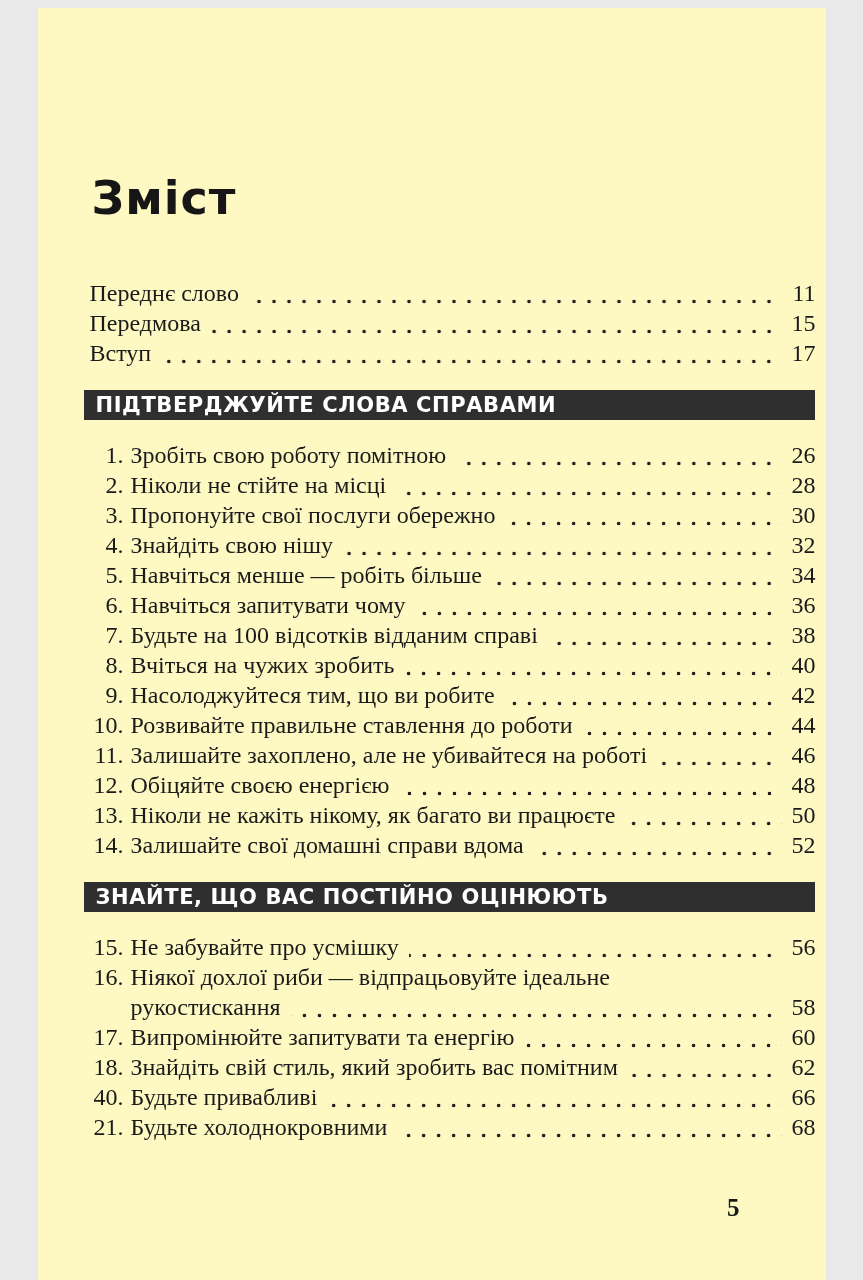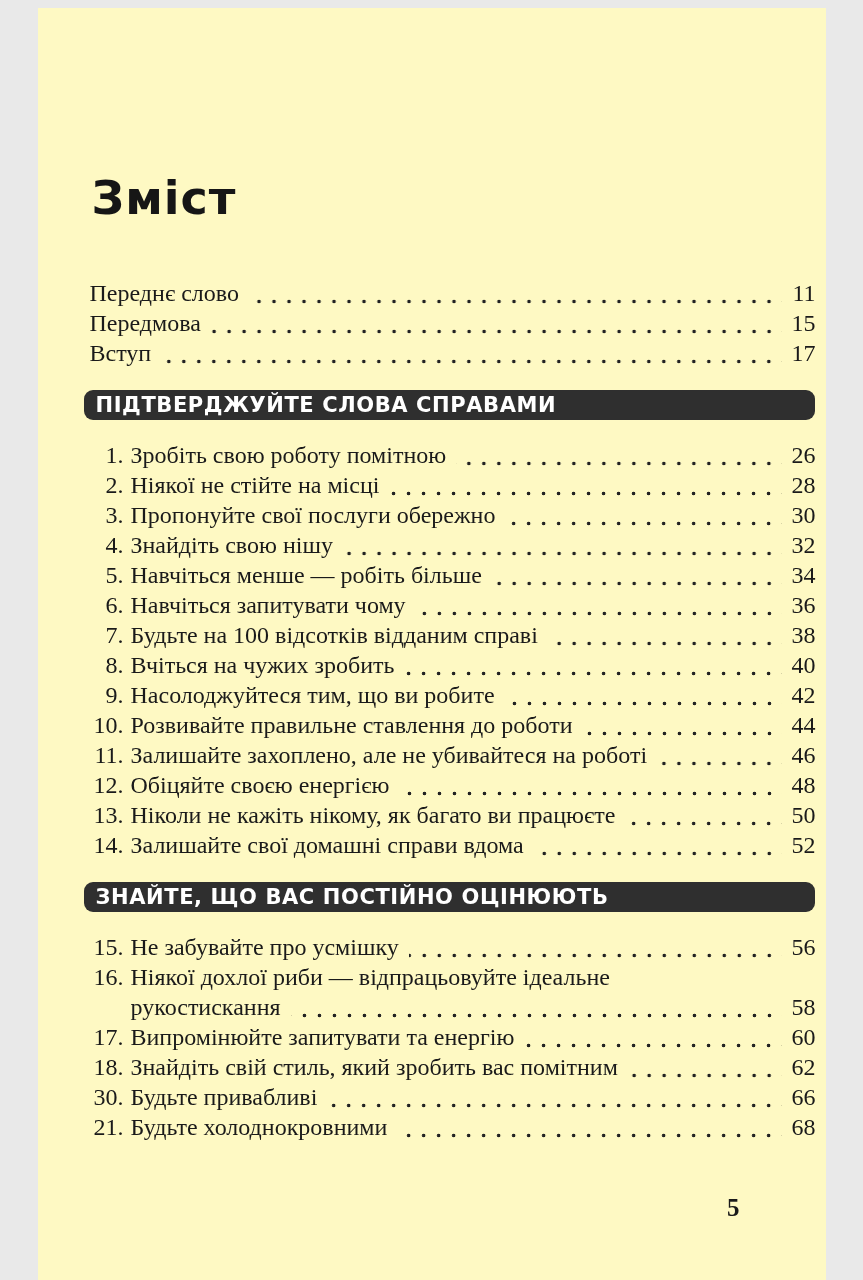--- a/index.html
+++ b/index.html
@@ -38,21 +38,20 @@
   .bar {
     box-sizing:border-box;
     width:731px; height:30px;
     margin:22px 0 20px -6px;
     padding:0 10px 0 12px;
     background:#2f2f2f; color:#ffffff;
     font-family:"DejaVu Sans","Liberation Sans",sans-serif;
     font-weight:700; font-size:21px; line-height:30px;
     letter-spacing:0.6px;
     overflow:hidden;
-    border-radius:9px;
   }
   .folio {
     position:absolute; right:86px; top:1186px;
     font-size:25px; font-weight:700; line-height:28px;
   }
 </style>
 </head>
 <body>
 
 <div class="page">
@@ -75,21 +74,21 @@
       </div>
       <div class="bar">ПІДТВЕРДЖУЙТЕ СЛОВА СПРАВАМИ</div>
       <div class="row">
         <span class="num">1.</span>
         <span class="t">Зробіть свою роботу помітною</span>
         <span class="leader"></span>
         <span class="pg">26</span>
       </div>
       <div class="row">
         <span class="num">2.</span>
-        <span class="t">Ніякої не стійте на місці</span>
+        <span class="t">Ніколи не стійте на місці</span>
         <span class="leader"></span>
         <span class="pg">28</span>
       </div>
       <div class="row">
         <span class="num">3.</span>
         <span class="t">Пропонуйте свої послуги обережно</span>
         <span class="leader"></span>
         <span class="pg">30</span>
       </div>
       <div class="row">
@@ -181,21 +180,21 @@
         <span class="leader"></span>
         <span class="pg">60</span>
       </div>
       <div class="row">
         <span class="num">18.</span>
         <span class="t">Знайдіть свій стиль, який зробить вас помітним</span>
         <span class="leader"></span>
         <span class="pg">62</span>
       </div>
       <div class="row">
-        <span class="num">30.</span>
+        <span class="num">40.</span>
         <span class="t">Будьте привабливі</span>
         <span class="leader"></span>
         <span class="pg">66</span>
       </div>
       <div class="row">
         <span class="num">21.</span>
         <span class="t">Будьте холоднокровними</span>
         <span class="leader"></span>
         <span class="pg">68</span>
       </div>

